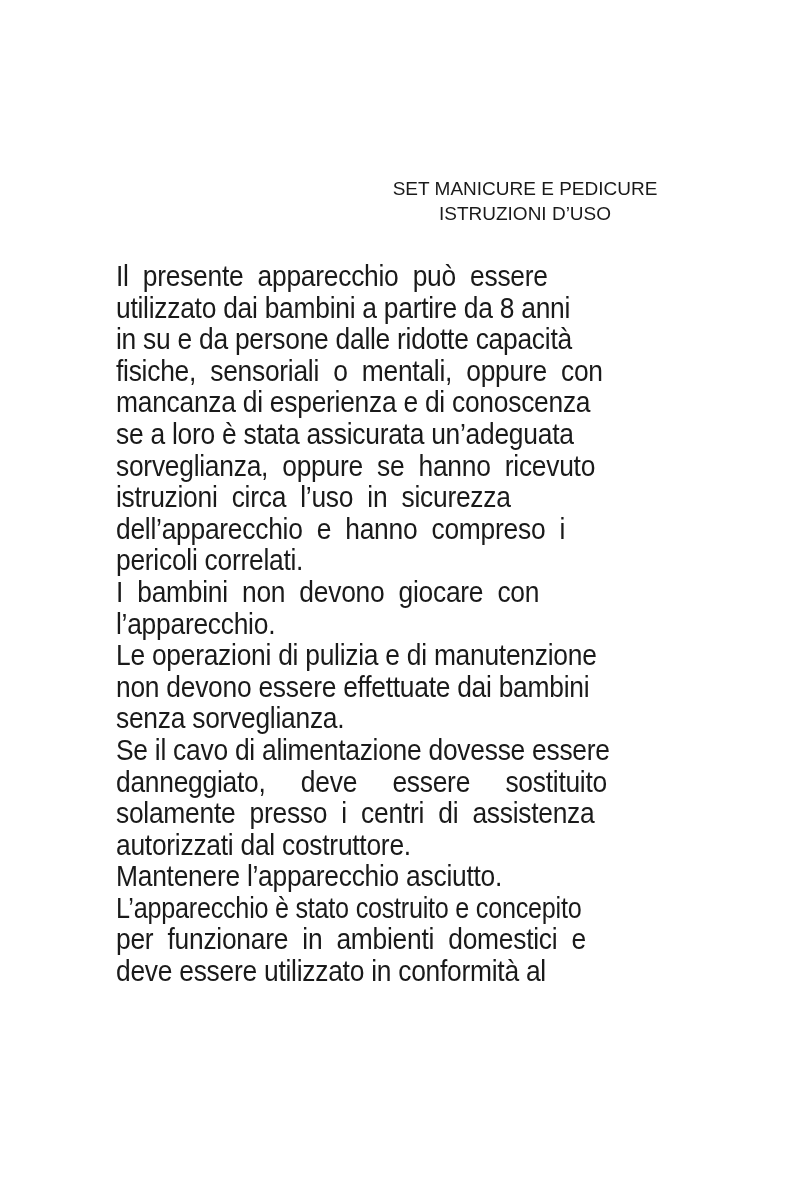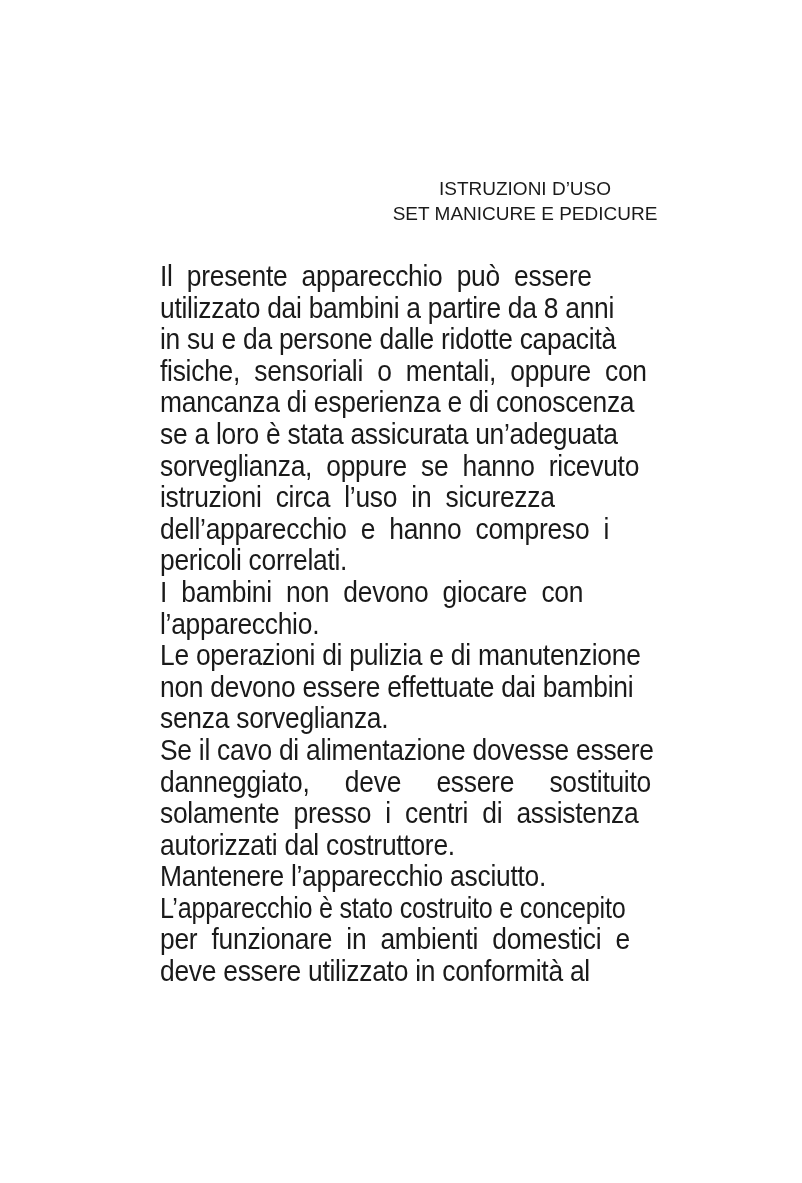--- a/index.html
+++ b/index.html
@@ -4,33 +4,33 @@
   <style>
     html, body { margin: 0; padding: 0; background: #ffffff; }
     body { width: 802px; height: 1183px; position: relative; overflow: hidden; }
     .page { position: absolute; left: 0; top: 0; width: 802px; height: 1183px; background: #ffffff; }
     .logo { position: absolute; left: 116px; top: 178px; width: 180px; height: 76px; }
     .logo svg { display: block; }
     .header { position: absolute; left: 360px; top: 176px; width: 330px; text-align: center;
       font-family: "Liberation Sans", sans-serif; font-size: 19px; line-height: 25px; color: #1a1a1a; }
     .header div { white-space: nowrap; }
     .body-text { position: absolute; left: 116px; top: 260px; width: 600px;
-      font-family: "Liberation Sans", sans-serif; color: #1a1a1a; margin-left: 44px; }
+      font-family: "Liberation Sans", sans-serif; color: #1a1a1a; }
     .line { height: 31.6px; font-size: 30px; line-height: 31.6px; white-space: nowrap;
       transform-origin: left center; letter-spacing: -0.3px; }
   </style>
 </head>
 <body>
 
 <div class="page">
 
 
   <div class="header">
+    <div>SET MANICURE E PEDICURE</div>
     <div>ISTRUZIONI D’USO</div>
-    <div>SET MANICURE E PEDICURE</div>
   </div>
 
   <div class="body-text" id="body-text">
       <div class="line" style="transform: scaleX(0.88); white-space: pre;">Il  presente  apparecchio  può  essere</div>
       <div class="line" style="transform: scaleX(0.88); white-space: pre;">utilizzato dai bambini a partire da 8 anni</div>
       <div class="line" style="transform: scaleX(0.88); white-space: pre;">in su e da persone dalle ridotte capacità</div>
       <div class="line" style="transform: scaleX(0.88); white-space: pre;">fisiche,  sensoriali  o  mentali,  oppure  con</div>
       <div class="line" style="transform: scaleX(0.88); white-space: pre;">mancanza di esperienza e di conoscenza</div>
       <div class="line" style="transform: scaleX(0.88); white-space: pre;">se a loro è stata assicurata un’adeguata</div>
       <div class="line" style="transform: scaleX(0.88); white-space: pre;">sorveglianza,  oppure  se  hanno  ricevuto</div>

